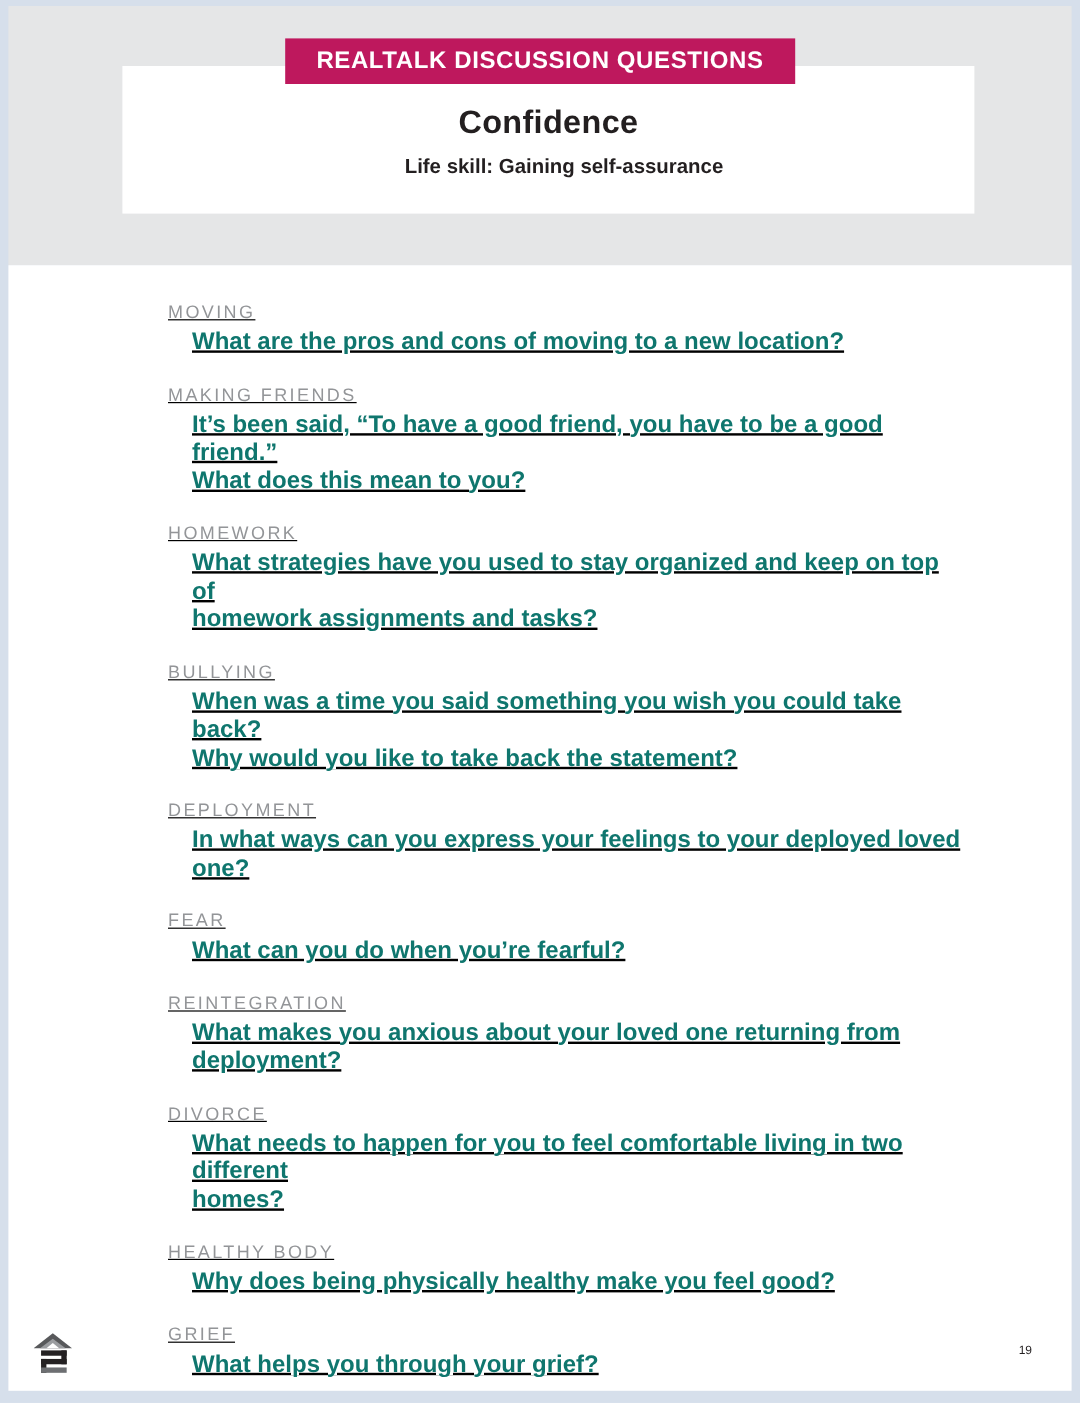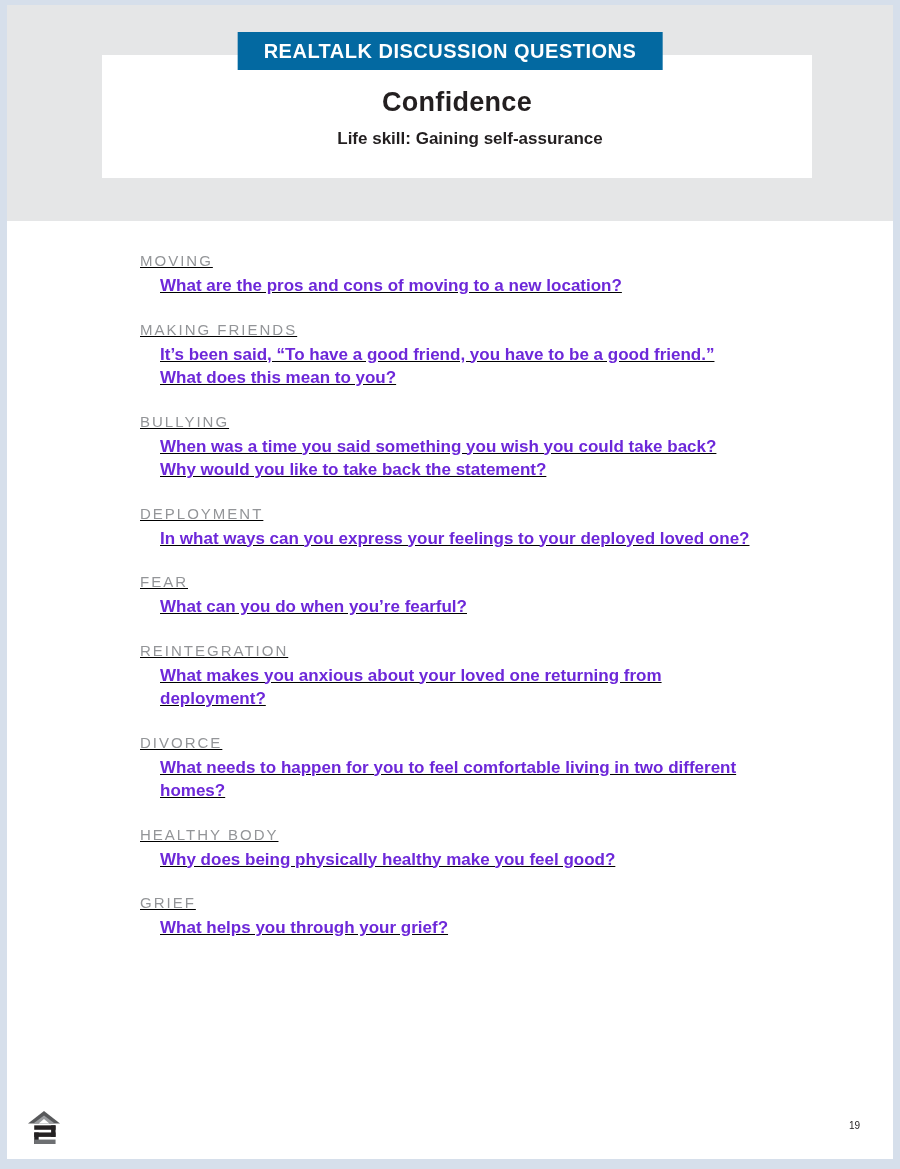--- a/index.html
+++ b/index.html
@@ -11,21 +11,21 @@
     position:absolute;left:7px;right:7px;top:5px;height:216px;background:#e5e6e7;
   }
   .content-sheet{
     position:absolute;left:7px;right:7px;top:221px;bottom:10px;background:#ffffff;
   }
   .title-card{
     position:absolute;left:95px;top:50px;width:710px;height:123px;background:#ffffff;
   }
   .banner{
     position:absolute;top:32px;left:50%;transform:translateX(-50%);
-    height:38px;background:#0369a1;display:flex;align-items:center;
+    height:38px;background:#be185d;display:flex;align-items:center;
     padding:0 26px;z-index:2;
   }
   .banner-label{
     color:#ffffff;font-size:20px;font-weight:700;letter-spacing:0.5px;white-space:nowrap;
   }
   .doc-title{
     position:absolute;left:0;right:0;top:32px;text-align:center;
     font-size:27px;font-weight:700;color:#231f20;letter-spacing:0.3px;
   }
   .doc-subtitle{
@@ -34,21 +34,21 @@
   }
   .sections{
     position:absolute;left:140px;top:252px;width:662px;text-decoration:underline;
   }
   .section{margin:0 0 23px 0;}
   .section-label{
     color:#939598;font-size:15px;font-weight:400;letter-spacing:2px;
     margin-bottom:5px;
   }
   .section-question{
-    color:#6d28d9;font-size:17px;font-weight:700;line-height:23.5px;
+    color:#0f766e;font-size:20px;font-weight:700;line-height:23.5px;
     padding-left:20px;white-space:pre-line;
   }
   .footer-logo{
     position:absolute;left:28px;top:1110px;width:32px;height:36px;
   }
   .page-number{
     position:absolute;right:40px;top:1120px;font-size:10px;color:#231f20;
   }
 </style>
 </head>
@@ -74,20 +74,25 @@
     <div class="section-label">MOVING</div>
     <div class="section-question">What are the pros and cons of moving to a new location?</div>
   </section>
 
   <section class="section">
     <div class="section-label">MAKING FRIENDS</div>
     <div class="section-question">It’s been said, “To have a good friend, you have to be a good friend.”
 What does this mean to you?</div>
   </section>
 
+  <section class="section">
+    <div class="section-label">HOMEWORK</div>
+    <div class="section-question">What strategies have you used to stay organized and keep on top of
+homework assignments and tasks?</div>
+  </section>
 
   <section class="section">
     <div class="section-label">BULLYING</div>
     <div class="section-question">When was a time you said something you wish you could take back?
 Why would you like to take back the statement?</div>
   </section>
 
   <section class="section">
     <div class="section-label">DEPLOYMENT</div>
     <div class="section-question">In what ways can you express your feelings to your deployed loved one?</div>

